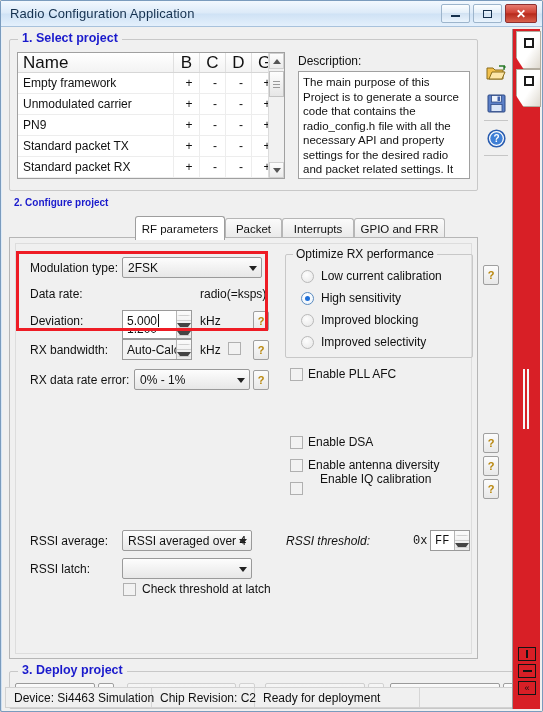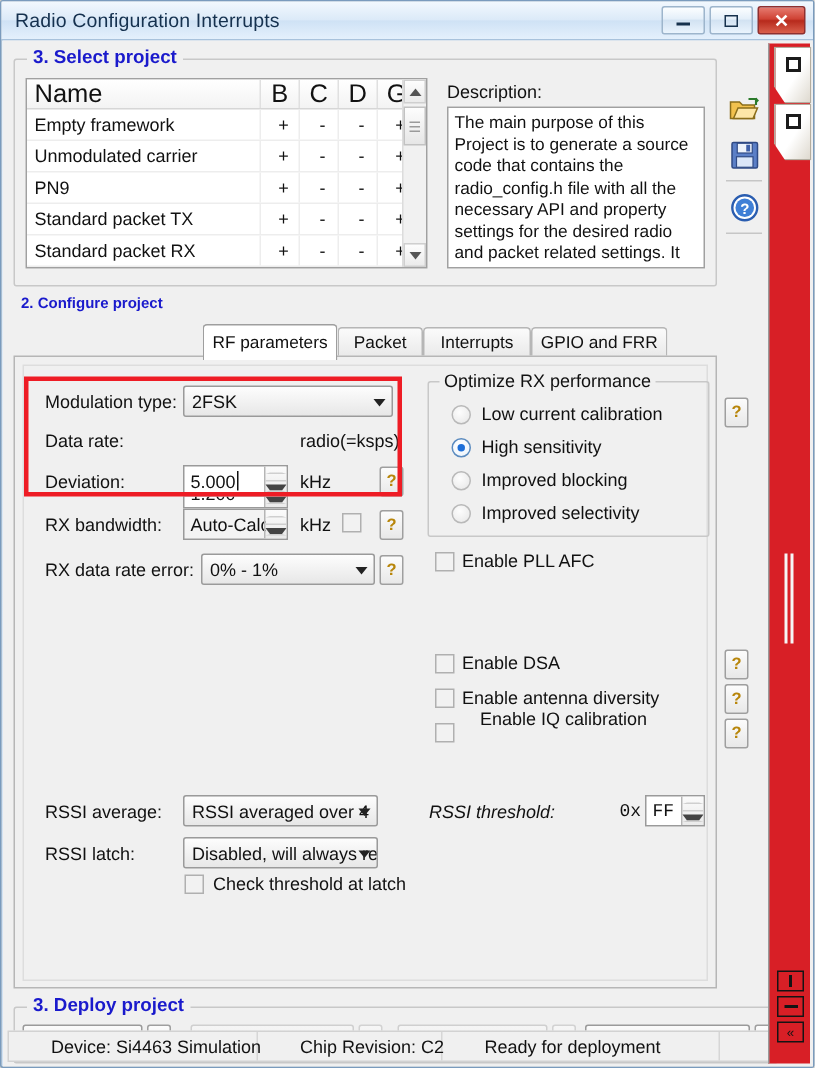--- a/index.html
+++ b/index.html
@@ -291,21 +291,21 @@
 
   
   #statusbar {
     position: absolute; left: 3px; bottom: 3px; width: 534px; height: 21px;
     background: #f0f0f0; border: 1px solid #d2d2d2;
     display: flex; align-items: stretch;
   }
   .sb-cell {
     display: flex; align-items: center;
     padding-left: 8px; font-size: 12px; color: #111;
-    border-right: 1px solid #d6d6d6; white-space: nowrap; margin-left: 20px;
+    border-right: 1px solid #d6d6d6; white-space: nowrap;
   }
   #sb-grip { position: absolute; right: 3px; bottom: 3px; width: 11px; height: 11px; }
   #sb-grip i {
     position: absolute; width: 2px; height: 2px; background: #a8a8a8;
   }
 
   
   #sidepanel {
     position: absolute; right: 2px; top: 28px;
     width: 28px; height: 680px;
@@ -338,40 +338,40 @@
   #side-btn3 { bottom: 14px; }
   .sb-iline { width: 2px; height: 8px; background: #141414; }
   .sb-dline { width: 9px; height: 2px; background: #141414; }
 </style>
 </head>
 <body>
 
 <div id="window">
 
   <div id="titlebar">
-    <div id="title-text">Radio Configuration Interrupts</div>
+    <div id="title-text">Radio Configuration Application</div>
     <div class="winbtn" id="btn-min">
       <div class="glyph">
           <div class="min-bar"></div>
         </div>
     </div>
     <div class="winbtn" id="btn-max">
       <div class="glyph">
           <div class="max-sq"></div>
         </div>
     </div>
     <div class="winbtn" id="btn-close">
       <div class="glyph">✕</div>
     </div>
   </div>
 
   <div id="client">
 
     <div class="groupbox" id="sec1">
-      <div class="group-title">3. Select project</div>
+      <div class="group-title">1. Select project</div>
 
       <div id="projlist">
         <div class="lst-header">
           <div class="hc c-name">Name</div>
           <div class="hc c-flag hcf">B</div>
           <div class="hc c-flag hcf">C</div>
           <div class="hc c-flag hcf">D</div>
           <div class="hc c-flag hcf">G</div>
         </div>
 
@@ -542,21 +542,20 @@
       <div class="helpbtn" style="left:243px; top:132px;">?</div>
 
       <div class="lbl" style="left:20px; top:296px;">RSSI average:</div>
       <div class="combo" style="left:112px; top:292px; width:130px;">
         <span>RSSI averaged over 4</span>
         <span class="arrow"></span>
       </div>
 
       <div class="lbl" style="left:20px; top:324px;">RSSI latch:</div>
       <div class="combo" style="left:112px; top:320px; width:130px;">
-        <span>Disabled, will always re</span>
         <span class="arrow"></span>
       </div>
 
       <div class="cbx" style="left:113px; top:345px;"></div>
       <div class="lbl" style="left:132px; top:344px;">Check threshold at latch</div>
 
       <div class="lbl" style="left:276px; top:296px;font-style:italic;">RSSI threshold:</div>
       <div class="lbl" style="left:403px; top:296px; font-family:'Liberation Mono', monospace;">0x</div>
       <div class="spin" style="left:420px; top:292px; width:40px; font-family:'Liberation Mono', monospace;">
         <span>FF</span>

